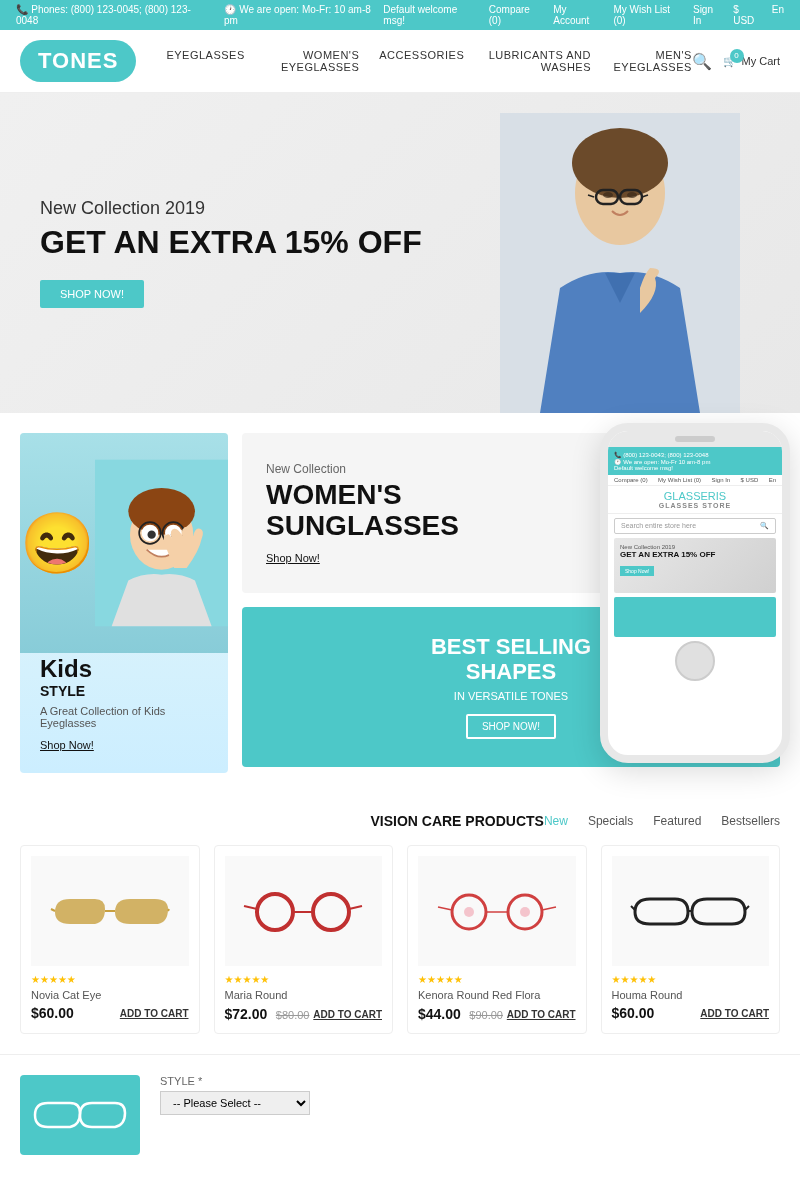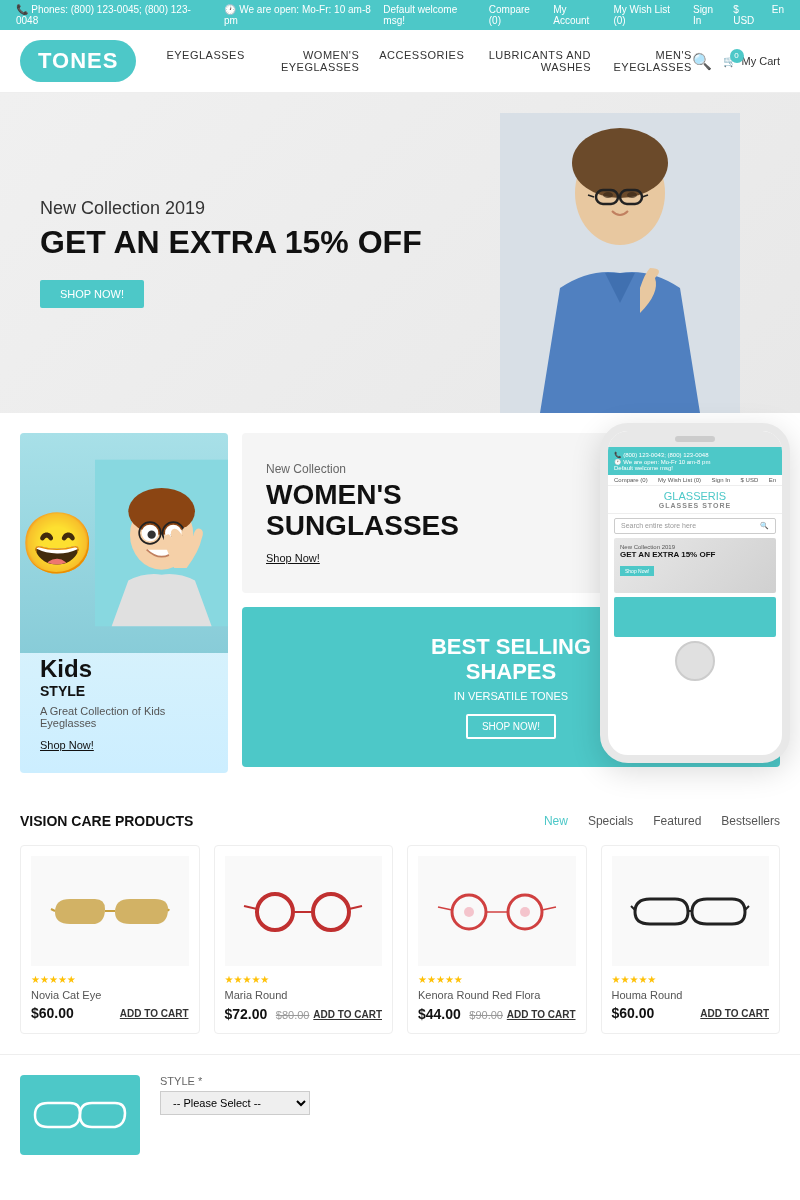--- a/index.html
+++ b/index.html
@@ -208,21 +208,21 @@
     .phone-search { margin: 4px 6px; border: 1px solid #ccc; border-radius: 2px; padding: 3px 6px; font-size: 7px; color: #999; display: flex; justify-content: space-between; }
     .phone-hero-mini { background: linear-gradient(135deg, #e8e8e8, #d0d0d0); height: 55px; margin: 4px 6px; border-radius: 2px; padding: 6px; }
     .phone-hero-mini .ph-subtitle { font-size: 6px; color: #555; }
     .phone-hero-mini .ph-title { font-size: 8px; font-weight: bold; color: #111; }
     .phone-hero-btn { background: #4dc8c8; color: #fff; font-size: 5px; padding: 2px 5px; margin-top: 3px; display: inline-block; }
     .phone-tile-mini { background: #4dc8c8; height: 40px; margin: 4px 6px; border-radius: 2px; }
     .phone-bottom { width: 40px; height: 40px; border-radius: 50%; background: #e0e0e0; border: 2px solid #ccc; margin: 4px auto; }
 
     
     .products-section { padding: 20px; }
-    .products-header { display: flex; align-items: center; margin-bottom: 16px; }
+    .products-header { display: flex; align-items: center; margin-bottom: 16px; text-align: right; }
     .products-title { font-size: 14px; font-weight: bold; color: #111; text-transform: uppercase; flex: 1; }
     .products-tabs { display: flex; gap: 20px; }
     .products-tab { font-size: 12px; color: #555; cursor: pointer; }
     .products-tab.active { color: #4dc8c8; }
 
     .products-grid { display: flex; gap: 14px; }
     .product-card {
       flex: 1;
       border: 1px solid #eee;
       border-radius: 4px;

